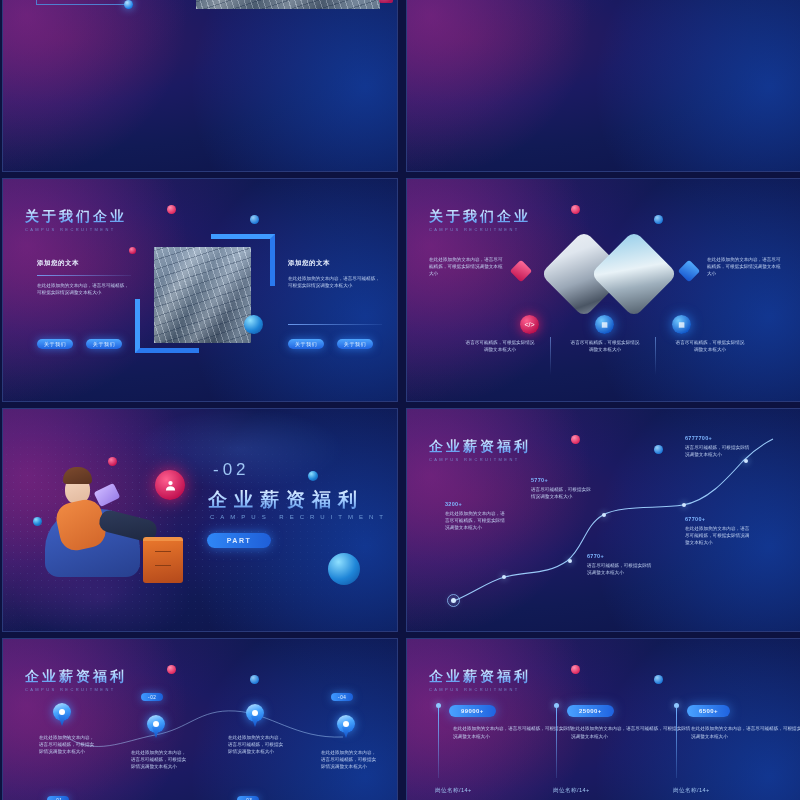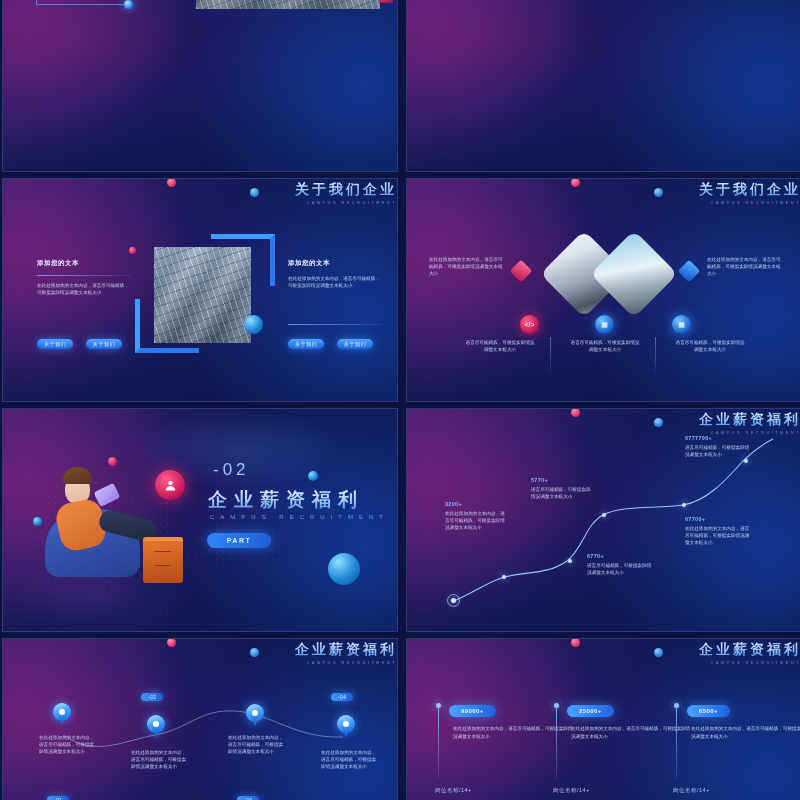--- a/index.html
+++ b/index.html
@@ -30,21 +30,21 @@
     content: ""; position: absolute; inset: 0;
     background:
       radial-gradient(circle at 6% 30%, rgba(150,40,140,.55) 0%, rgba(150,40,140,0) 40%),
       radial-gradient(circle at 92% 62%, rgba(20,90,220,.45) 0%, rgba(20,90,220,0) 45%),
       linear-gradient(135deg, rgba(90,30,120,.45) 0%, rgba(0,0,0,0) 42%);
     pointer-events: none;
   }
   .slide-inner { position: absolute; inset: 0; }
 
   
-  .s-title { position: absolute; top: 1px; left: 0; right: 0; text-align: right; margin-left: 22px; }
+  .s-title { position: absolute; top: 28px; left: 0; right: 0; text-align: left; margin-left: 22px; }
   .s-title .cn {
     font-size: 14px; font-weight: bold; letter-spacing: 3px;
     background: linear-gradient(180deg,#dfefff 0%, #8fc3ff 55%, #3f7de0 100%);
     -webkit-background-clip: text; background-clip: text; color: transparent;
     display: inline-block; position: relative; z-index: 2;
   }
   .s-title .en {
     font-size: 4px; letter-spacing: 2.4px; color: #7fa6e6; opacity:.75;
     margin-top: 1px;
   }

